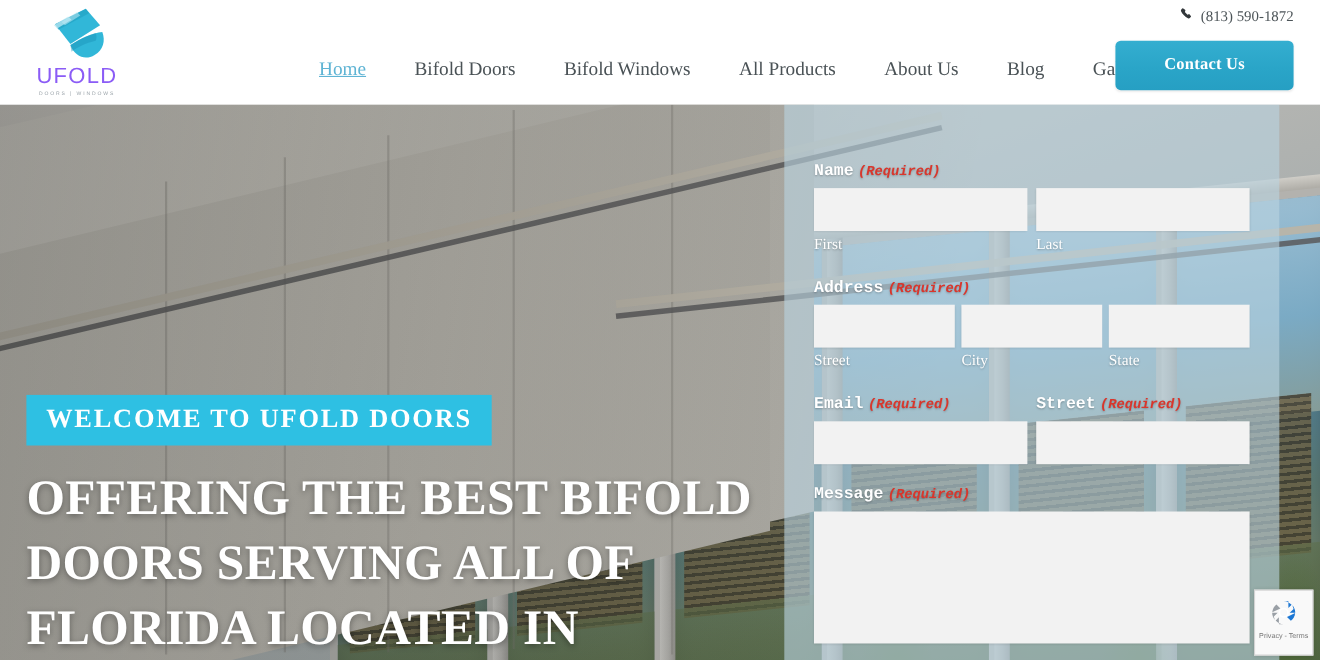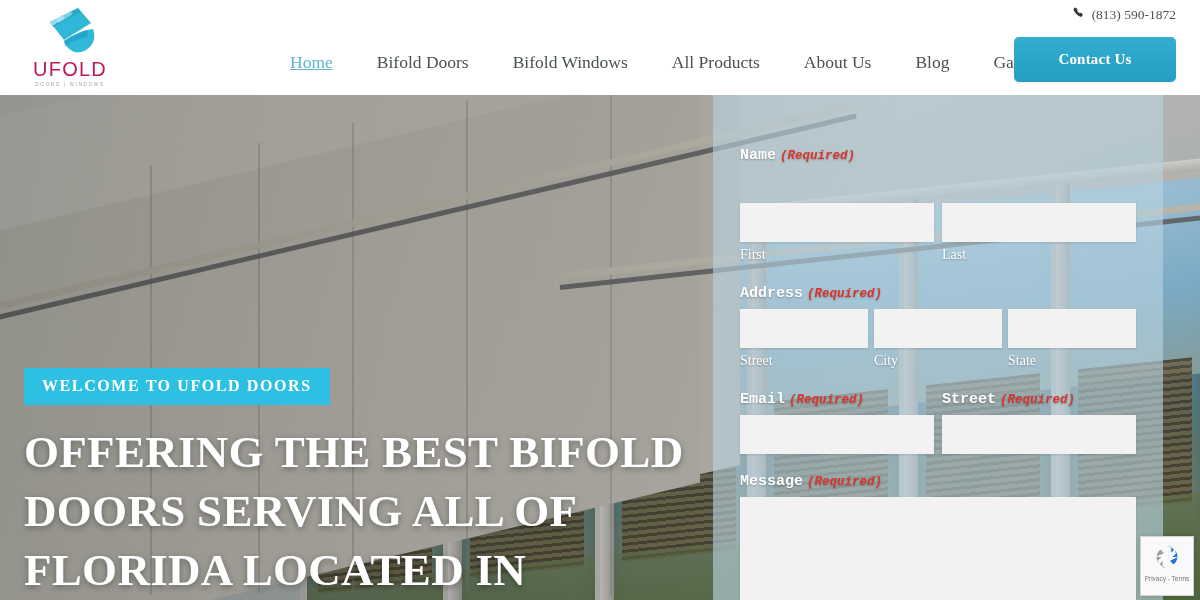--- a/index.html
+++ b/index.html
@@ -16,21 +16,21 @@
     position:absolute; top:0; left:0; width:1200px; height:95px;
     background:#ffffff; z-index:30;
   }
   .logo-wrap {
     position:absolute; left:24px; top:6px; width:92px; height:84px;
     display:flex; flex-direction:column; align-items:center; justify-content:flex-start;
   }
   .logo-mark { width:72px; height:52px; display:block; }
   .logo-word {
     font-family:"Liberation Sans", sans-serif;
-    font-size:20px; letter-spacing:1.2px; color:#be185d; font-weight:400;
+    font-size:20px; letter-spacing:1.2px; color:#8b5cf6; font-weight:400;
     line-height:1; margin-top:1px;
   }
   .logo-sub {
     font-family:"Liberation Sans", sans-serif;
     font-size:4.6px; letter-spacing:1.7px; color:#9aa3a9; text-transform:uppercase;
     margin-top:3px; white-space:nowrap;
   }
 
   .phone-row {
     position:absolute; right:24px; top:7px;
@@ -138,21 +138,21 @@
   .hero-shade {
     position:absolute; inset:0;
     background:linear-gradient(100deg, rgba(30,32,30,.30) 0%, rgba(30,32,30,.12) 45%, rgba(30,32,30,0) 70%);
   }
 
   
   .hero-copy { position:absolute; left:24px; bottom:0; width:700px; z-index:12; }
   .welcome-badge {
     display:inline-block; background:#2ec0e3; color:#ffffff;
     font-family:"Liberation Serif", serif; font-weight:bold;
-    font-size:16px; letter-spacing:1.6px; padding:9px 18px 10px 18px;
+    font-size:24px; letter-spacing:1.6px; padding:9px 18px 10px 18px;
     margin-bottom:18px;
   }
   .hero-title {
     font-family:"Liberation Serif", serif; font-weight:bold;
     color:#ffffff; font-size:45px; line-height:59px; letter-spacing:.3px;
     text-transform:uppercase; text-shadow:0 2px 6px rgba(0,0,0,.35);
     max-width:690px;
   }
 
   
@@ -178,21 +178,21 @@
   .inp {
     background:#f2f2f2; border:none; outline:none; height:39px; width:100%;
     display:block; box-shadow:0 1px 2px rgba(0,0,0,.12);
   }
   .ta {
     background:#f2f2f2; border:none; outline:none; width:100%; height:120px;
     display:block; box-shadow:0 1px 2px rgba(0,0,0,.12); resize:none;
   }
   .grp { margin-bottom:0; }
 
-  .name-row .col { width:196px;margin-top:32px; }
+  .name-row .col { width:196px; }
   .name-row .col:first-child { margin-right:8px; }
 
   .addr-row .col { width:129px; }
   .addr-row .col { margin-right:6px; }
   .addr-row .col:last-child { margin-right:0; }
 
   .ep-row .col { width:196px; }
   .ep-row .col:first-child { margin-right:8px; }
 
   .block-gap { height:22px; }

